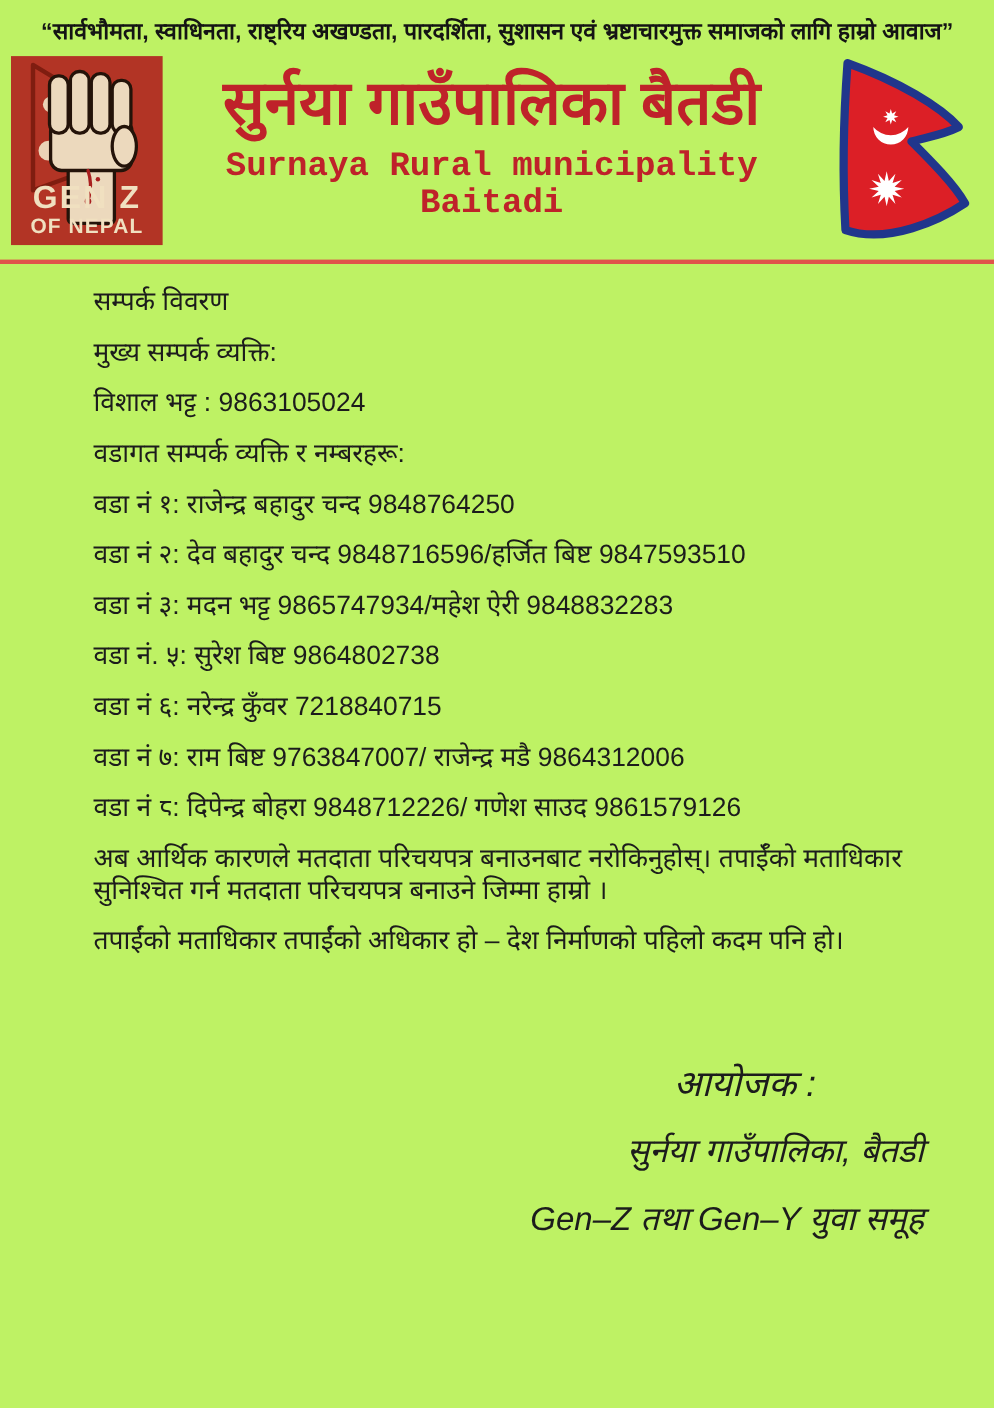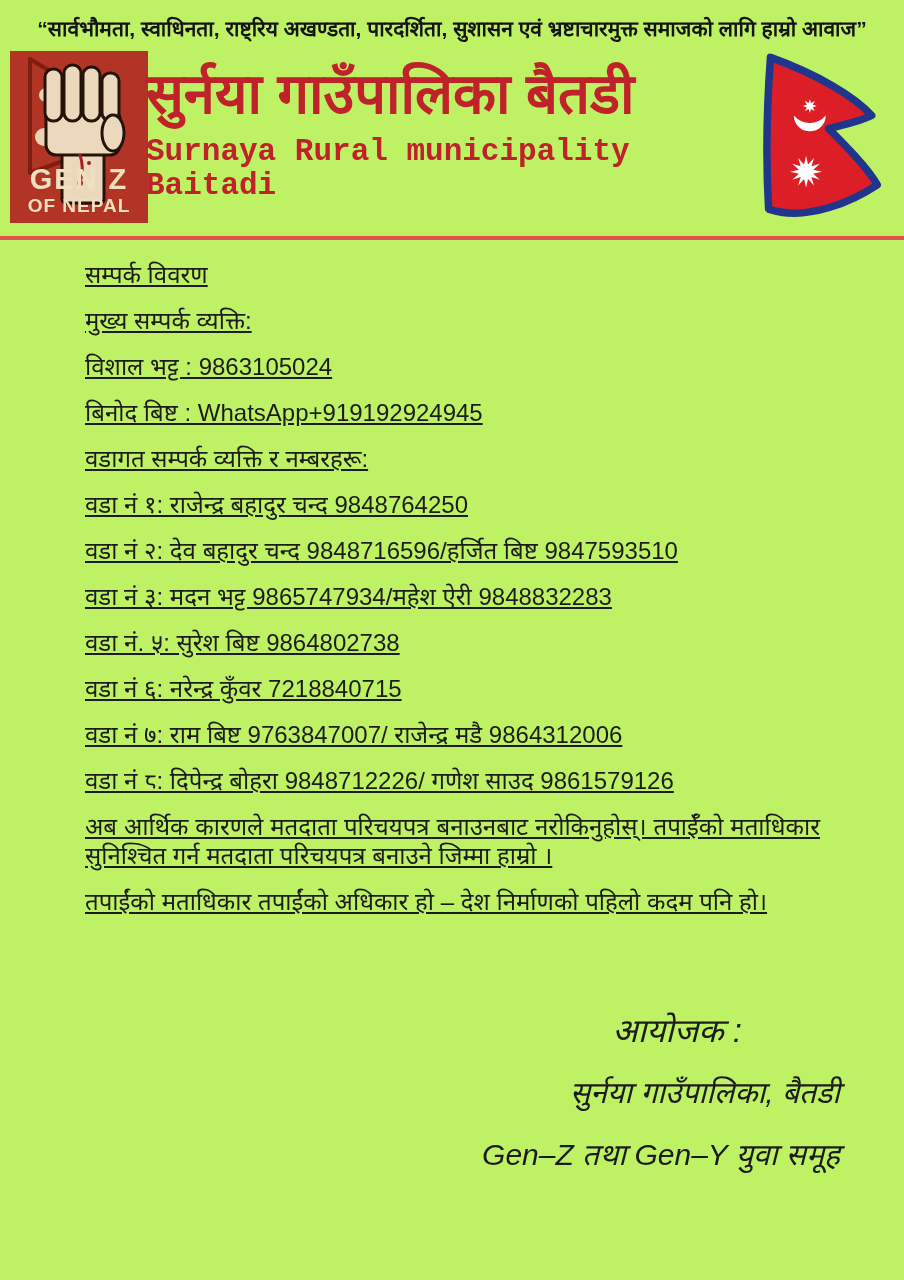--- a/index.html
+++ b/index.html
@@ -22,29 +22,29 @@
     color:#141414;
   }
   
   .header{
     display:flex;
     align-items:center;
     padding:6px 8px 0 10px;
     height:178px;
   }
   .logo-box{width:136px;height:172px;flex:none;}
-  .titles{flex:1;color:#bf222a;padding-bottom:8px;}
+  .titles{flex:1;text-align:center;color:#bf222a;padding-bottom:8px;}
   .title-np{font-size:56px;font-weight:bold;margin:0 0 10px 0;line-height:62px;}
   .title-en{font-family:Liberation Mono, monospace;font-size:31px;font-weight:bold;margin:0;line-height:34px;}
   .flag-box{width:148px;height:178px;flex:none;}
   
   .divider{height:4px;margin-top:10px;}
   
   .content{padding:20px 84px 0 85px;font-size:24px;}
-  .content p{margin:0 0 17px 0;line-height:29px;text-decoration:underline;}
+  .content p{margin:0 0 17px 0;line-height:29px;}
   .content .justify{text-align:justify;}
   
   .footer{margin-top:96px;padding-right:64px;text-align:right;font-size:30px;}
   .footer p{margin:0 0 25px 0;line-height:37px;font-style:italic;}
   .footer .organizer-label{font-size:33px;padding-right:98px;}
 </style>
 </head>
 <body>
 
 <div class="page">
@@ -105,21 +105,20 @@
       </svg>
     </div>
   </div>
 
   <div class="divider" style="background: rgb(224, 84, 74);"></div>
 
   <main class="content">
     <p>सम्पर्क विवरण</p>
     <p>मुख्य सम्पर्क व्यक्ति:</p>
     <p>विशाल भट्ट : 9863105024</p>
-    <p>बिनोद बिष्ट :  WhatsApp+919192924945</p>
     <p>वडागत सम्पर्क व्यक्ति र नम्बरहरू:</p>
     <p>वडा नं १: राजेन्द्र बहादुर चन्द 9848764250</p>
     <p>वडा नं २: देव बहादुर चन्द 9848716596/हर्जित बिष्ट 9847593510</p>
     <p>वडा नं ३: मदन भट्ट 9865747934/महेश ऐरी 9848832283</p>
     <p>वडा नं. ५: सुरेश बिष्ट 9864802738</p>
     <p>वडा नं ६: नरेन्द्र कुँवर 7218840715</p>
     <p>वडा नं ७: राम बिष्ट 9763847007/ राजेन्द्र मडै  9864312006</p>
     <p>वडा नं ८: दिपेन्द्र बोहरा 9848712226/ गणेश साउद 9861579126</p>
     <p class="justify">अब आर्थिक कारणले मतदाता परिचयपत्र बनाउनबाट नरोकिनुहोस्। तपाईँको मताधिकार सुनिश्चित गर्न मतदाता परिचयपत्र बनाउने जिम्मा हाम्रो ।</p>
     <p>तपाईंको मताधिकार तपाईंको अधिकार हो – देश निर्माणको पहिलो कदम पनि हो।</p>

